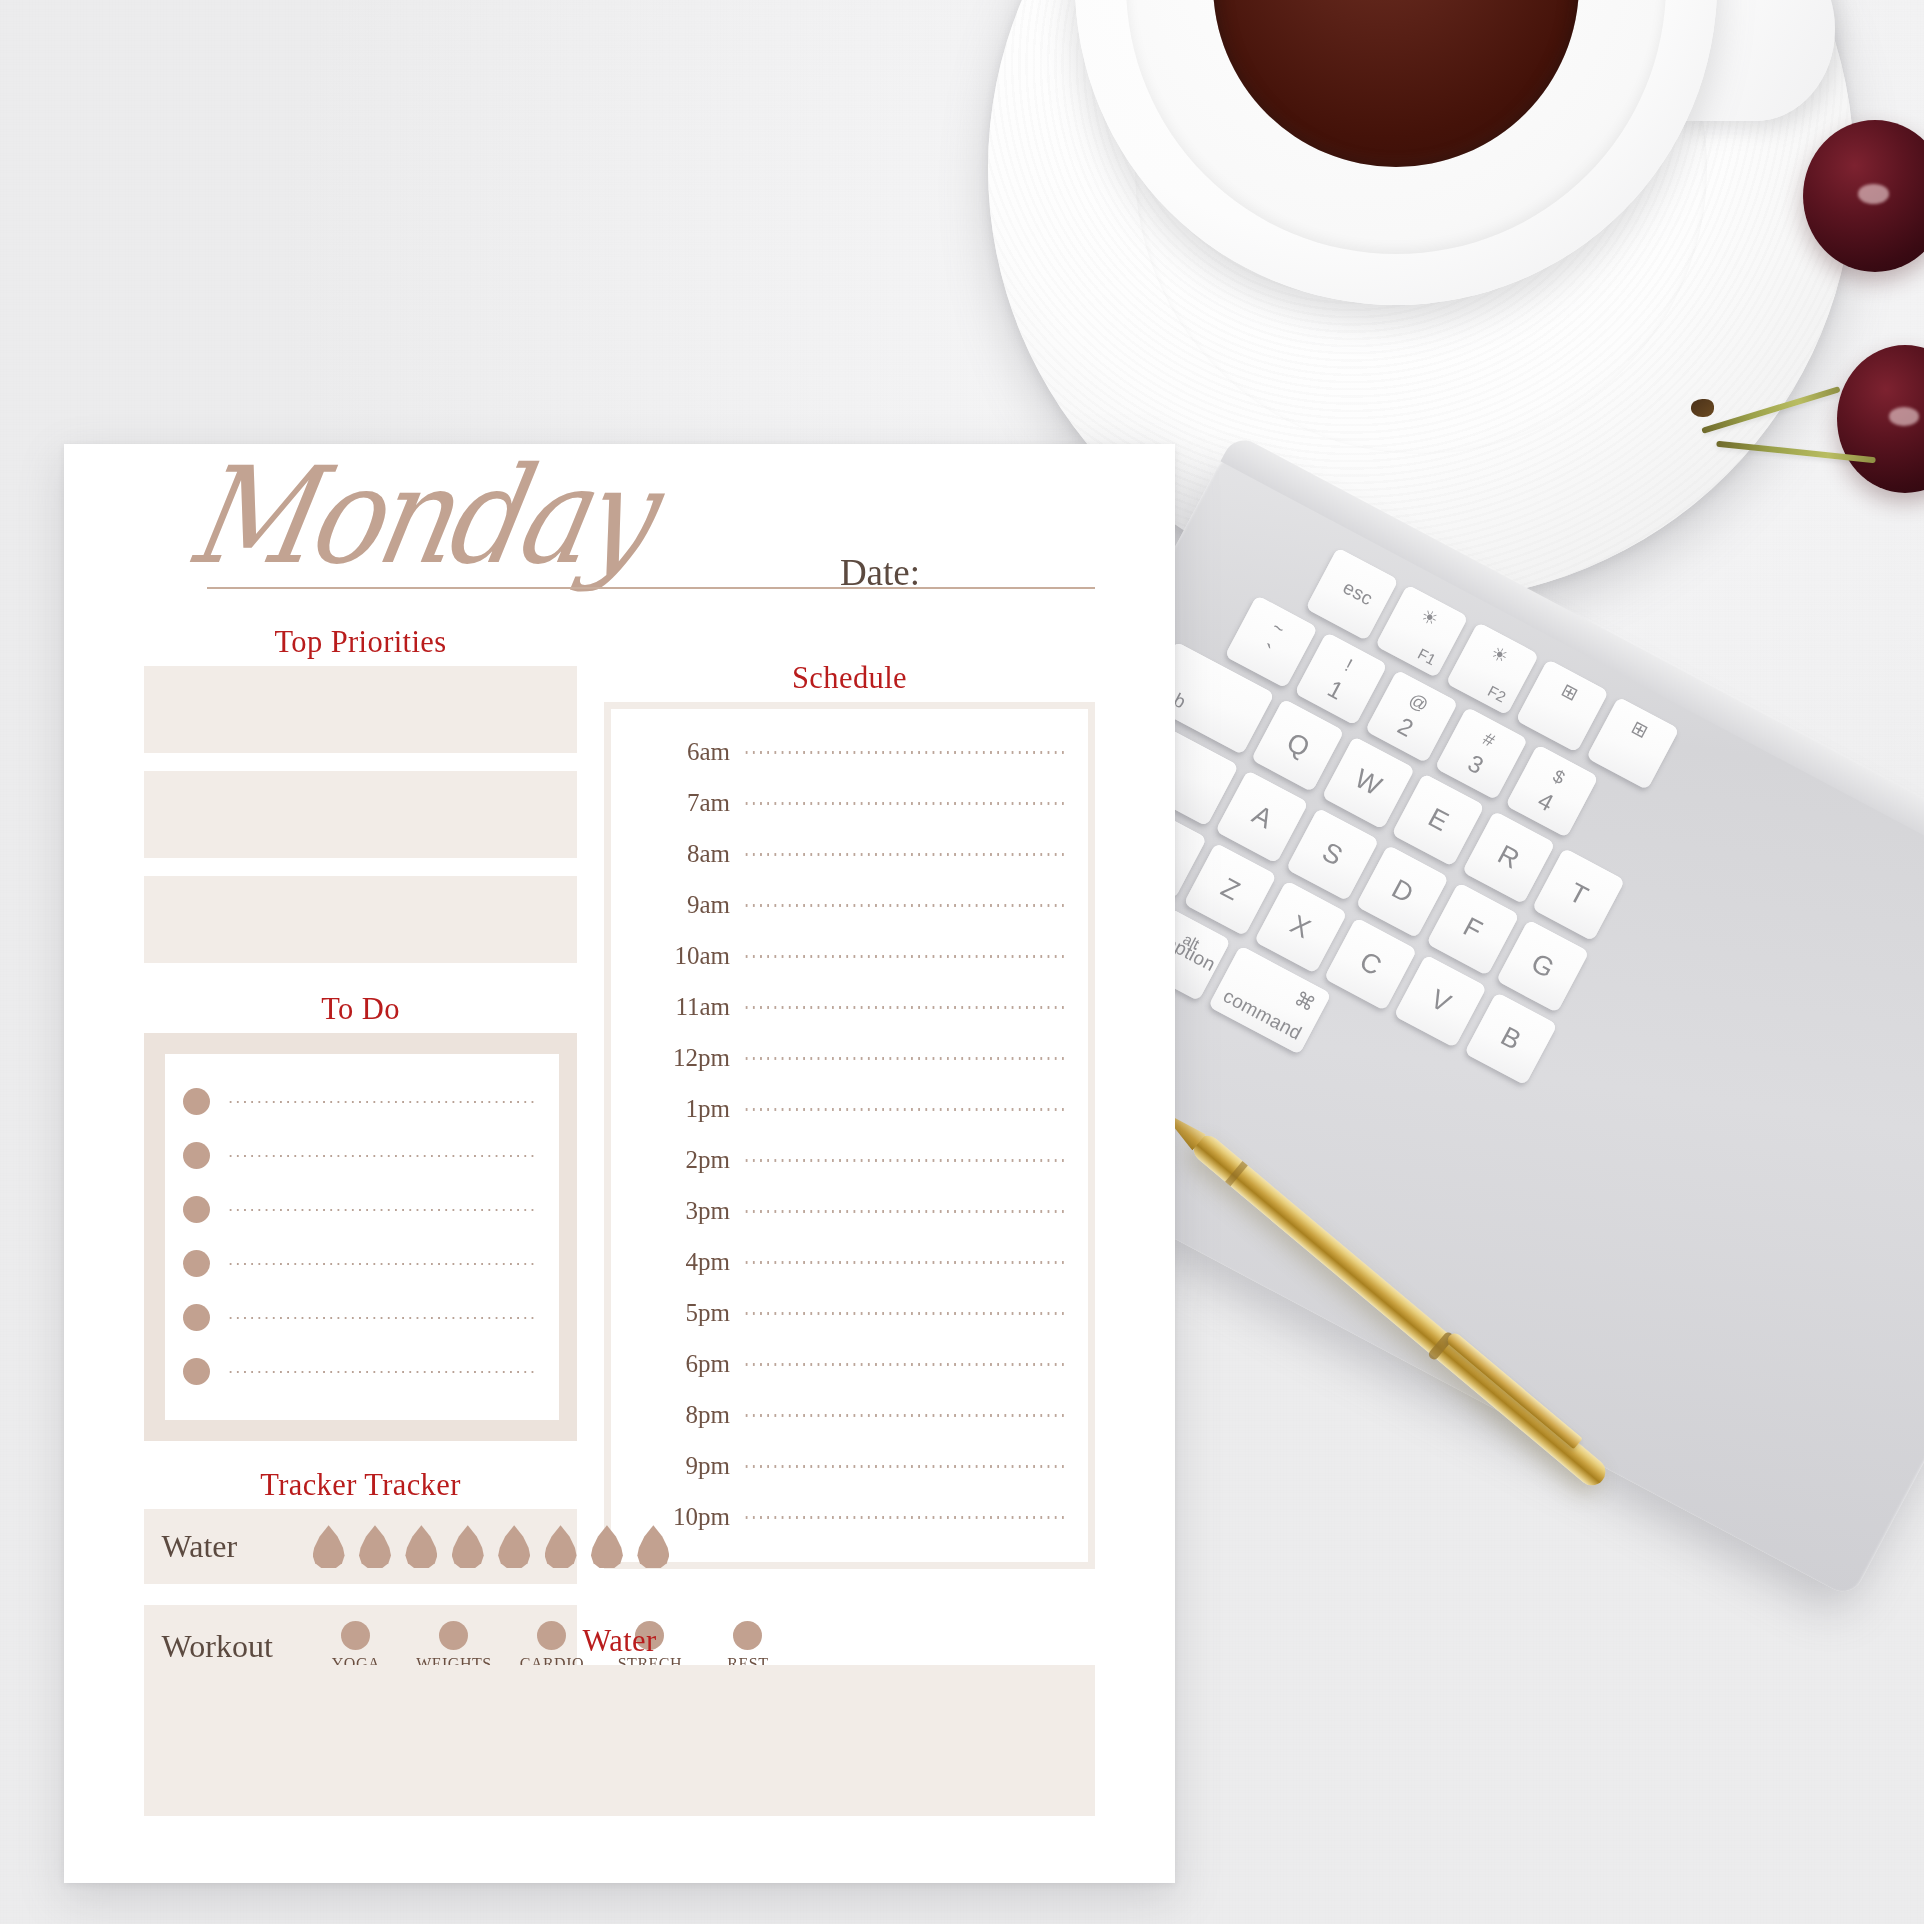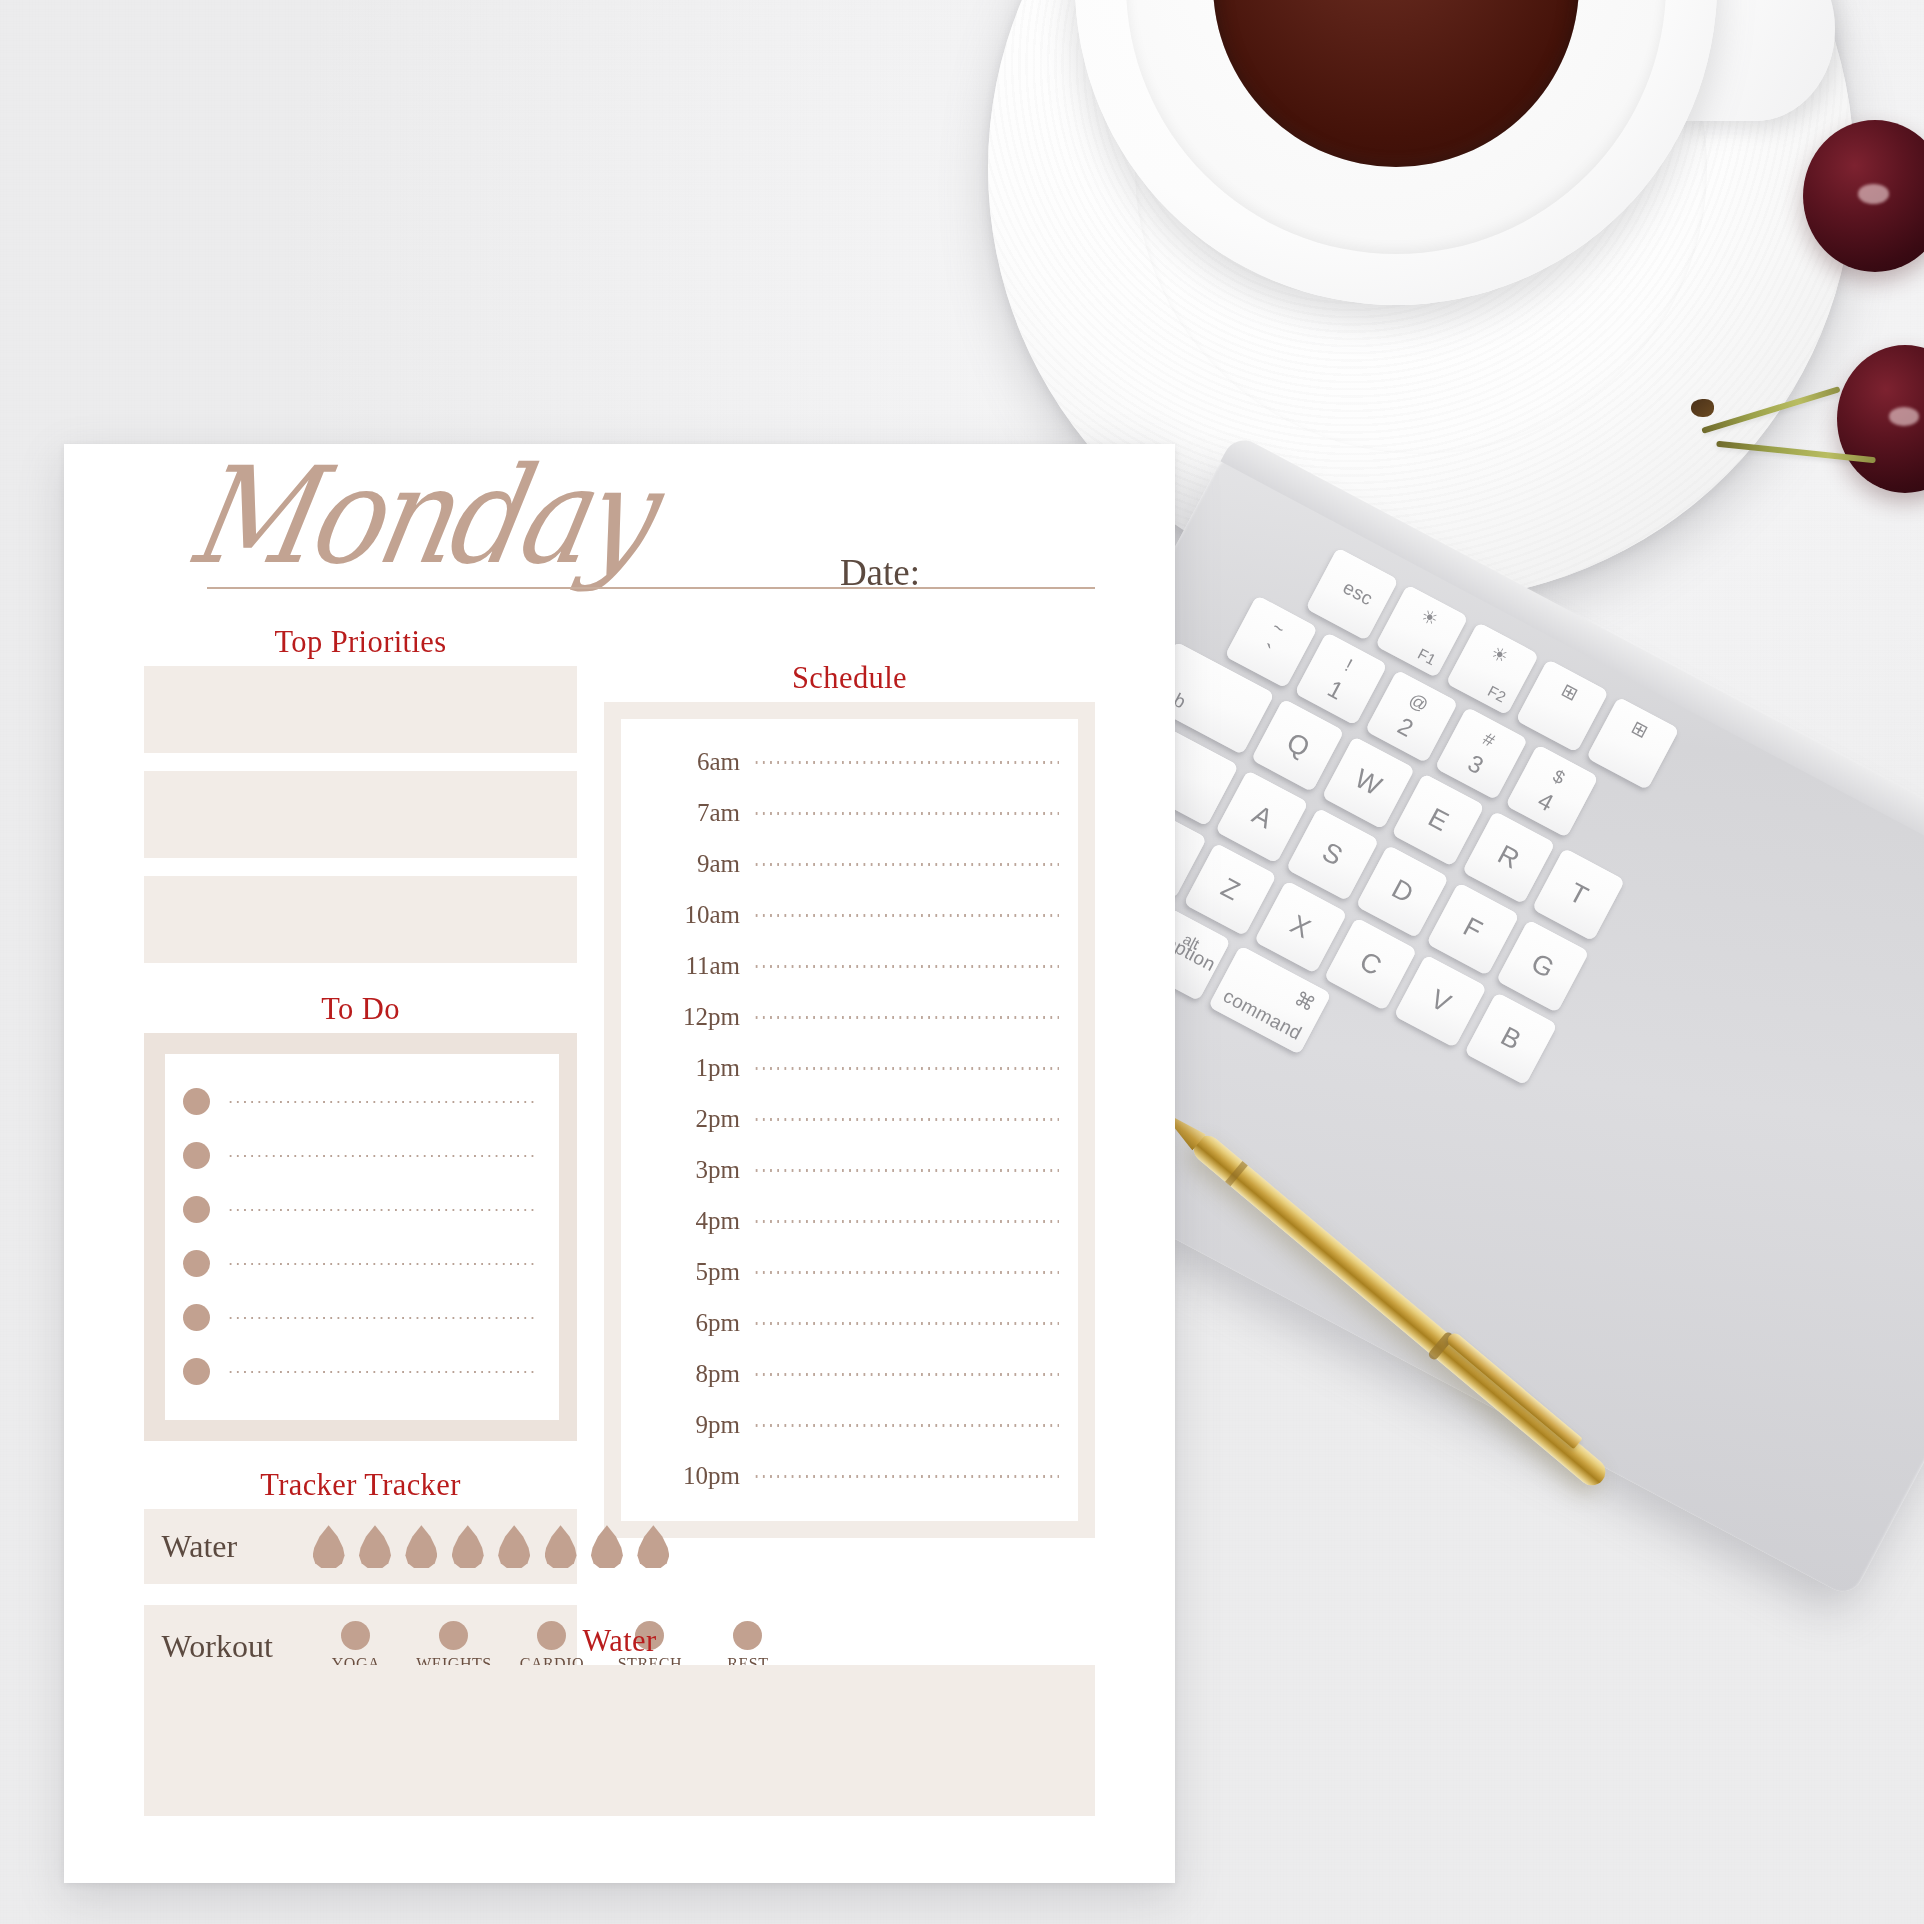--- a/index.html
+++ b/index.html
@@ -199,21 +199,21 @@
   .drop-shape{
     position:absolute;inset:0;background:#c2a190;
     clip-path:polygon(50% 0%, 78% 26%, 95% 52%, 100% 70%, 92% 88%, 72% 100%, 28% 100%, 8% 88%, 0% 70%, 5% 52%, 22% 26%);
   }
   .wk-items{display:flex;gap:21px;align-items:flex-start;padding-left:4.8px;}
   .wk-item{display:flex;flex-direction:column;align-items:center;width:77px;}
   .wk-dot{width:29px;height:29px;border-radius:50%;background:#c2a190;}
   .wk-label{margin-top:5.6px;font-size:16px;color:#6b4f41;letter-spacing:0.5px;font-family:"Liberation Serif",serif;}
 
   
-  .sch-frame{background:#f2ece7;padding:17px;}
+  .sch-frame{background:#f2ece7;padding:7px;}
   .sch-inner{background:#ffffff;padding:17.6px 19px 19px 16px;}
   .sch-row{display:flex;align-items:center;height:51px;}
   .sch-time{
     width:103px;flex:0 0 auto;text-align:right;padding-right:13px;
     font-size:25px;color:#6f5345;font-family:"Liberation Serif",serif;
   }
   .sch-line{
     flex:1;height:2.4px;
     background-image:radial-gradient(circle, #b9a296 0.9px, rgba(0,0,0,0) 1.1px);
     background-size:7.2px 2.4px;background-repeat:repeat-x;background-position:0 center;
@@ -512,20 +512,24 @@
             <div class="sch-inner">
               <div class="sch-row">
                   <div class="sch-time">6am</div>
                   <div class="sch-line"></div>
                 </div>
               <div class="sch-row">
                   <div class="sch-time">7am</div>
                   <div class="sch-line"></div>
                 </div>
               <div class="sch-row">
+                  <div class="sch-time">8am</div>
+                  <div class="sch-line"></div>
+                </div>
+              <div class="sch-row">
                   <div class="sch-time">9am</div>
                   <div class="sch-line"></div>
                 </div>
               <div class="sch-row">
                   <div class="sch-time">10am</div>
                   <div class="sch-line"></div>
                 </div>
               <div class="sch-row">
                   <div class="sch-time">11am</div>
                   <div class="sch-line"></div>

